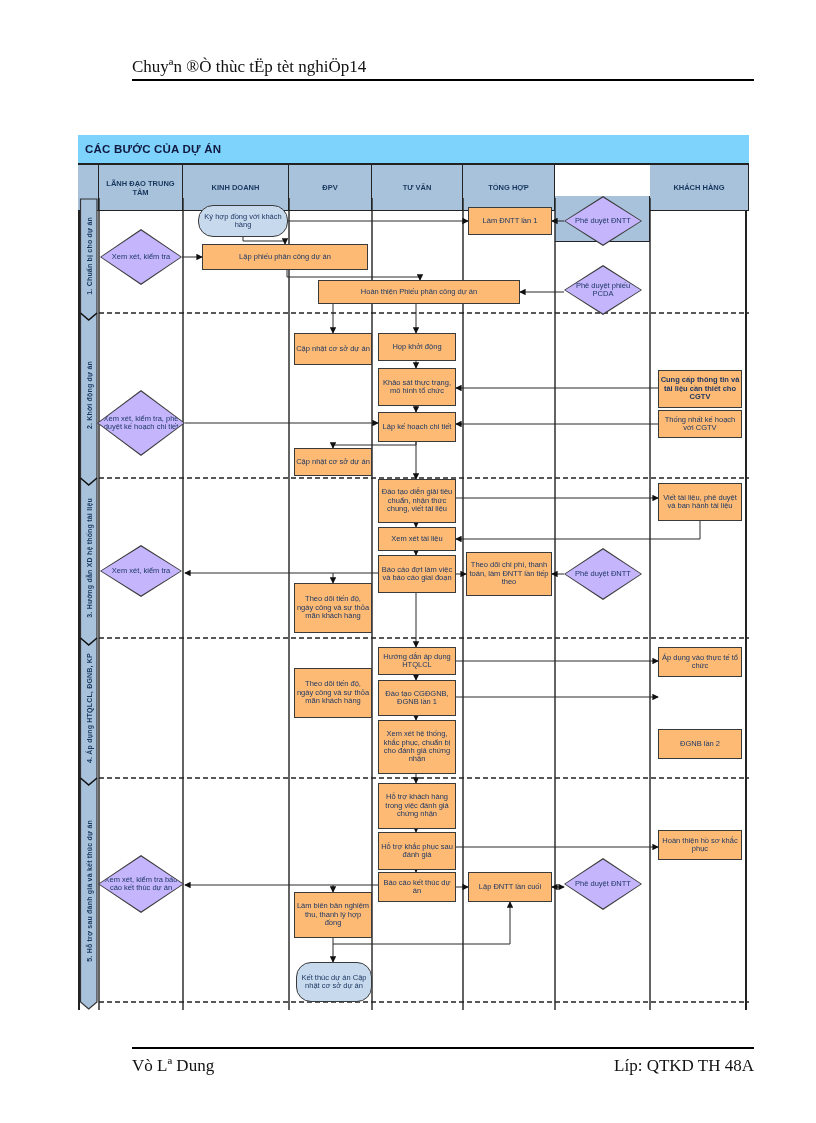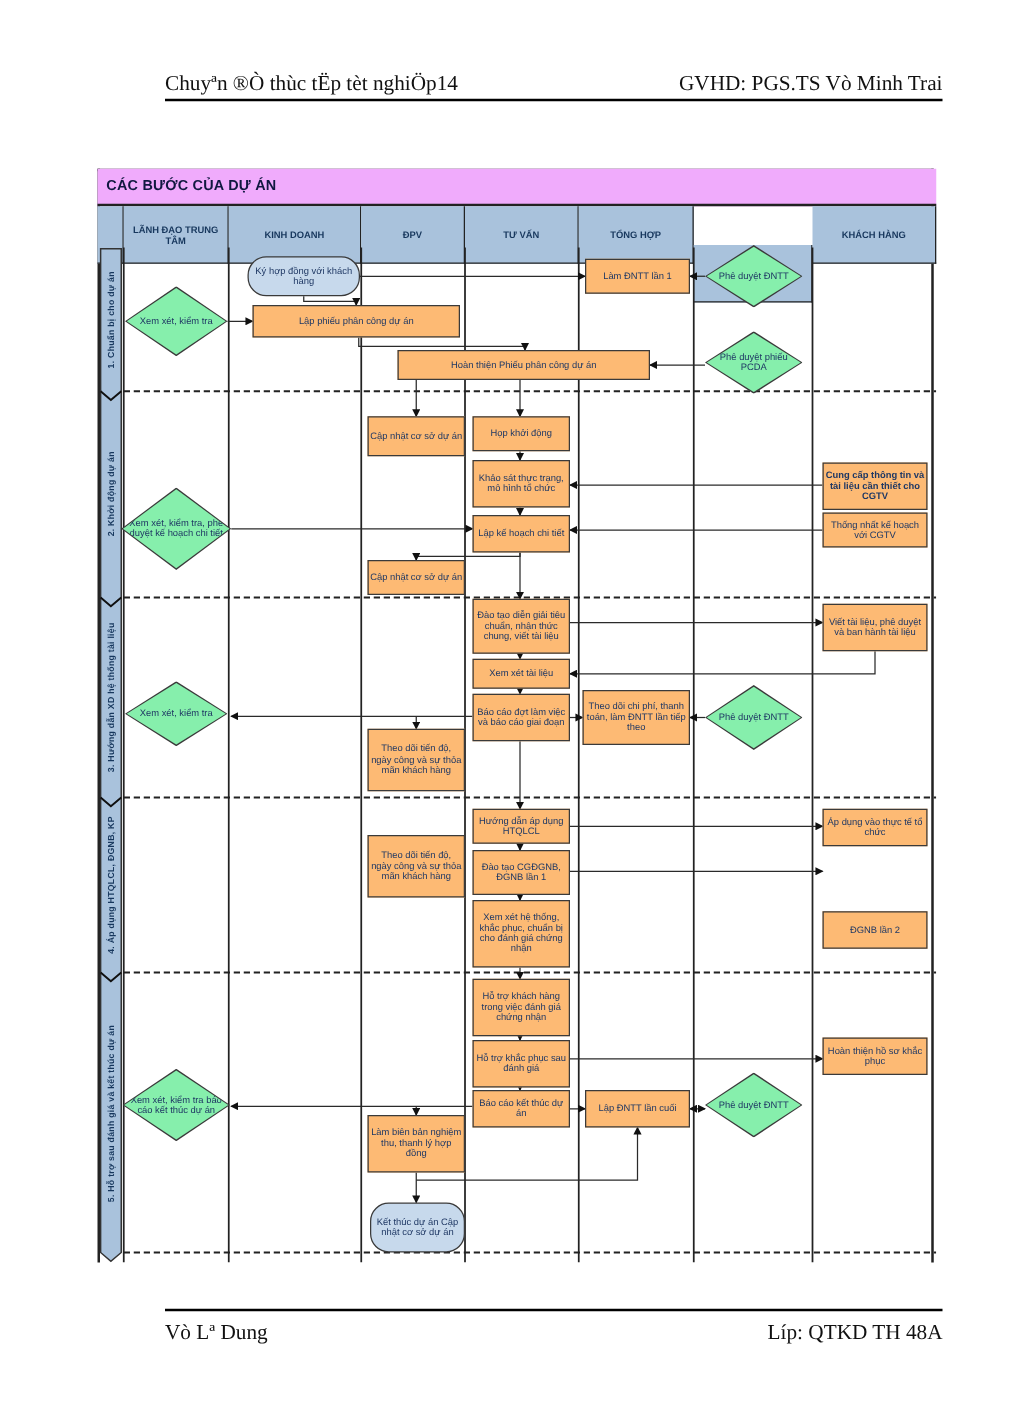--- a/index.html
+++ b/index.html
@@ -24,21 +24,21 @@
   #diagram{
     position:absolute;left:78px;top:135px;width:671px;height:875px;
   }
   #diagram .frame{
     position:absolute;left:0;top:0;width:669px;height:875px;
     border-left:2px solid #222;border-right:2px solid #222;border-top:2px solid #222;
     box-sizing:border-box;
   }
   .dg-title{
     position:absolute;left:0;top:0;width:671px;height:30px;
-    background:#f0abfc;border-bottom:2px solid #222;box-sizing:border-box;
+    background:#7dd3fc;border-bottom:2px solid #222;box-sizing:border-box;
     display:flex;align-items:center;padding-left:7px;
     font-weight:bold;font-size:11.5px;color:#101840;letter-spacing:.2px;
   }
   .lanehead{
     position:absolute;top:30px;height:46px;background:#a9c2dc;
     border-right:1.5px solid #222;box-sizing:border-box;
     display:flex;align-items:center;justify-content:center;text-align:center;
     font-weight:bold;font-size:7.5px;color:#17375d;line-height:1.2;
     border-bottom:1.5px solid #222;
   }
@@ -47,39 +47,38 @@
     position:absolute;box-sizing:border-box;
     display:flex;align-items:center;justify-content:center;text-align:center;
     font-size:7.5px;line-height:1.13;color:#1f3864;
     padding:1px;
   }
   .node.rect{background:#fdba74;border:1px solid #3a3a3a;}
   .node.stadium{background:#c7d9ec;border:1px solid #3a3a3a;border-radius:15px;}
   .node.diamond{background:#3a3a3a;clip-path:polygon(50% 0,100% 50%,50% 100%,0 50%);padding:0;}
   .node.diamond .dinner{
     position:absolute;left:1.4px;top:1.4px;right:1.4px;bottom:1.4px;
-    background:#86efac;clip-path:polygon(50% 0,100% 50%,50% 100%,0 50%);
+    background:#c4b5fd;clip-path:polygon(50% 0,100% 50%,50% 100%,0 50%);
     display:flex;align-items:center;justify-content:center;text-align:center;
     padding:2px;box-sizing:border-box;
   }
   .bannerlabel{
     position:absolute;width:19px;display:flex;align-items:center;justify-content:center;
   }
   .bannerlabel span{
     writing-mode:vertical-rl;transform:rotate(180deg);
     font-weight:bold;font-size:7px;color:#17375d;white-space:nowrap;letter-spacing:.2px;
   }
   svg{position:absolute;left:0;top:0;}
 </style>
 </head>
 <body>
 
 <div class="pagehead">
   <span>Chuyªn ®Ò thùc tËp tèt nghiÖp14</span>
-  <span>GVHD: PGS.TS Vò Minh Trai</span>
 </div>
 
 <div id="diagram">
   <div class="frame"></div>
   <div class="dg-title">
     <span>CÁC BƯỚC CỦA DỰ ÁN</span>
   </div>
 
 <div class="lanehead laneheadstrip" style="left: 0px; width: 21px;"></div>
     <div class="lanehead" style="left: 21px; width: 84px;">LÃNH ĐẠO TRUNG TÂM</div>

